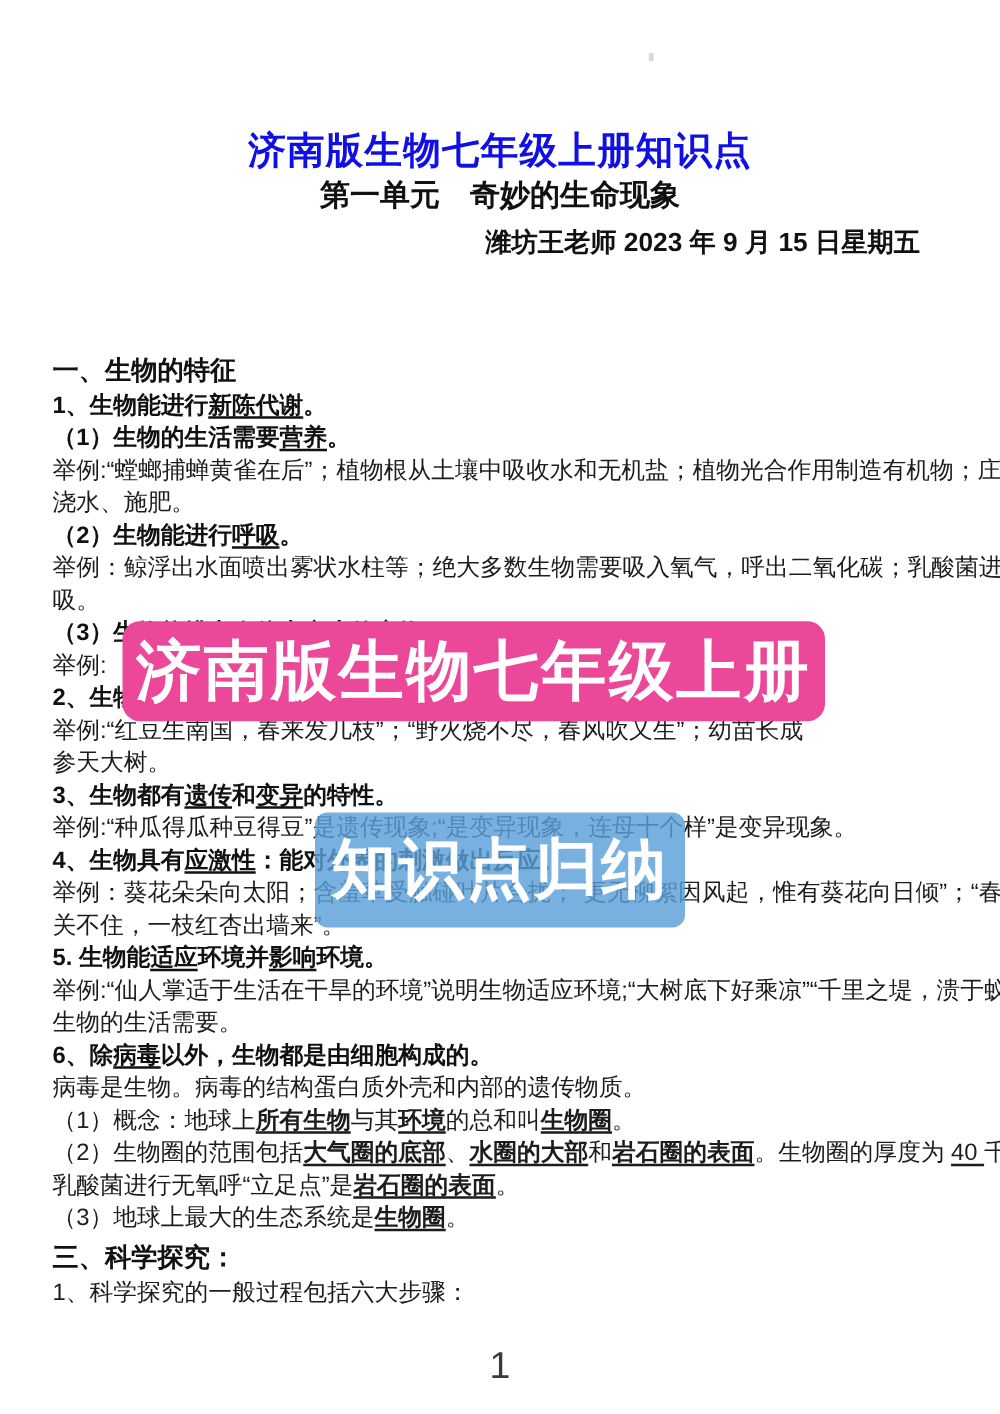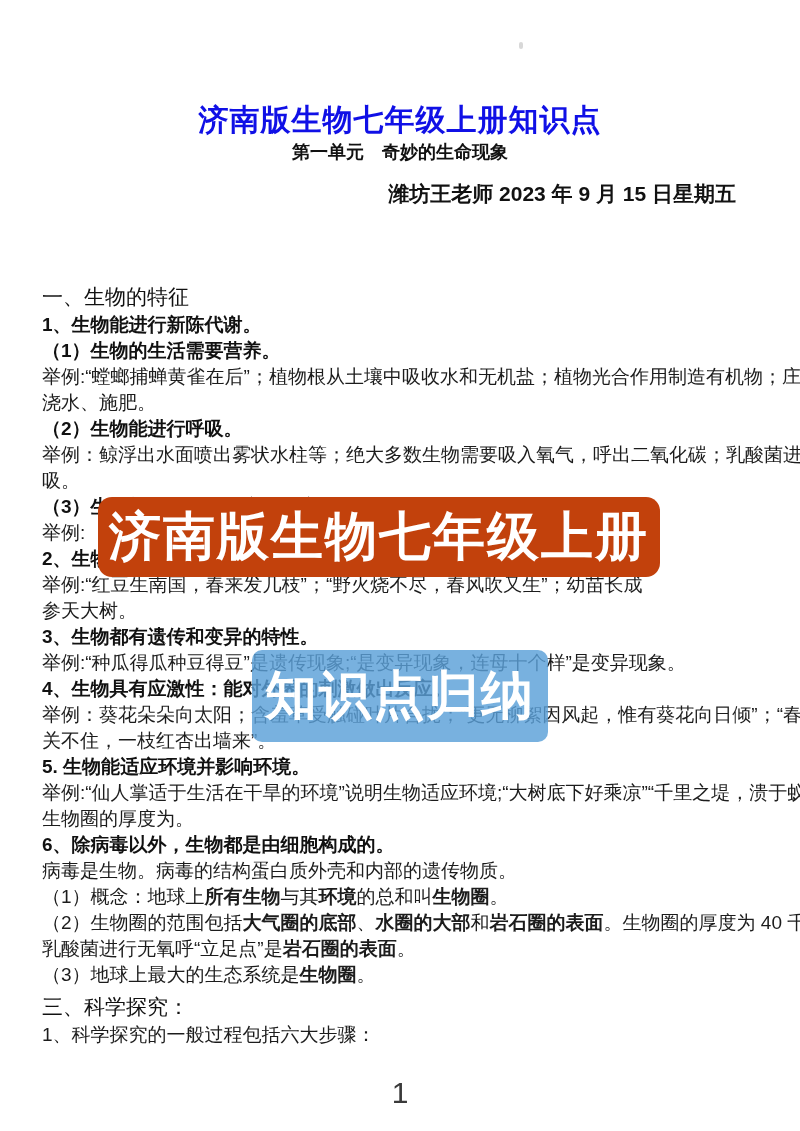--- a/index.html
+++ b/index.html
@@ -7,36 +7,36 @@
     width:800px;height:1131px;background:#ffffff;position:relative;overflow:hidden;
     font-family:"Liberation Sans","DejaVu Sans",sans-serif;color:#1c1c1c;
   }
   .page{position:absolute;inset:0;background:#ffffff;}
   .doc-title{
     position:absolute;top:76px;left:0;width:100%;text-align:center;
     font-size:30px;font-weight:bold;letter-spacing:1px;margin-top:24px;
   }
   .unit-heading{
     position:absolute;top:140px;left:0;width:100%;text-align:center;
-    font-size:18px;font-weight:bold;color:#111;
+    font-size:24px;font-weight:bold;color:#111;
   }
   .byline{
     position:absolute;top:180px;left:0;right:64px;text-align:right;
     font-size:21px;font-weight:bold;color:#111;
   }
   .doc-body{
     position:absolute;top:278px;left:42px;right:42px;
   }
   .line{
     height:26px;line-height:26px;font-size:19px;white-space:nowrap;color:#1c1c1c;
   }
-  .line.h1{font-size:21px;height:30px;line-height:30px;font-weight:normal;margin-top:4px;color:#111;}
+  .line.h1{font-size:21px;height:30px;line-height:30px;font-weight:bold;margin-top:4px;color:#111;}
   .line.h2{font-weight:bold;color:#111;}
   .line span.b{font-weight:bold;}
-  .line span.u{text-underline-offset:3px;text-decoration-thickness:1.5px;}
+  .line span.u{text-decoration:underline;text-underline-offset:3px;text-decoration-thickness:1.5px;}
   .stamp{
     position:absolute;display:flex;align-items:center;justify-content:center;
     font-weight:bold;text-align:center;
   }
   .red-stamp{
     left:98px;top:497px;width:562px;height:80px;border-radius:14px;
     font-size:52px;letter-spacing:2px;z-index:30;
   }
   .blue-stamp{
     left:252px;top:650px;width:296px;height:92px;border-radius:10px;
@@ -78,32 +78,32 @@
       <div class="line h2"><span>2、生物能生长和繁殖。</span></div>
       <div class="line t"><span>举例:“红豆生南国，春来发几枝”；“野火烧不尽，春风吹又生”；幼苗长成</span></div>
       <div class="line t"><span>参天大树。</span></div>
       <div class="line h2"><span>3、生物都有</span><span class="u">遗传</span><span>和</span><span class="u">变异</span><span>的特性。</span></div>
       <div class="line t"><span>举例:“种瓜得瓜种豆得豆”是遗传现象;“是变异现象，连母十个样”是变异现象。</span></div>
       <div class="line h2"><span>4、生物具有</span><span class="u">应激性</span><span>：能对外界的刺激做出反应。</span></div>
       <div class="line t"><span>举例：葵花朵朵向太阳；含羞草受触碰叶片合拢；“更无柳絮因风起，惟有葵花向日倾”；“春色满园</span></div>
       <div class="line t"><span>关不住，一枝红杏出墙来”。</span></div>
       <div class="line h2"><span>5. 生物能</span><span class="u">适应</span><span>环境并</span><span class="u">影响</span><span>环境。</span></div>
       <div class="line t"><span>举例:“仙人掌适于生活在干旱的环境”说明生物适应环境;“大树底下好乘凉”“千里之堤，溃于蚁穴”说</span></div>
-      <div class="line t"><span>生物圈的厚度为。</span></div>
+      <div class="line t"><span>生物的生活需要。</span></div>
       <div class="line h2"><span>6、除</span><span class="u">病毒</span><span>以外，生物都是由细胞构成的。</span></div>
       <div class="line t"><span>病毒是生物。病毒的结构蛋白质外壳和内部的遗传物质。</span></div>
       <div class="line t"><span>（1）概念：地球上</span><span class="b u">所有生物</span><span>与其</span><span class="b u">环境</span><span>的总和叫</span><span class="b u">生物圈</span><span>。</span></div>
       <div class="line t"><span>（2）生物圈的范围包括</span><span class="b u">大气圈的底部</span><span>、</span><span class="b u">水圈的大部</span><span>和</span><span class="b u">岩石圈的表面</span><span>。生物圈的厚度为 </span><span class="u">40 </span><span>千米。一</span></div>
       <div class="line t"><span>乳酸菌进行无氧呼“立足点”是</span><span class="b u">岩石圈的表面</span><span>。</span></div>
       <div class="line t"><span>（3）地球上最大的生态系统是</span><span class="b u">生物圈</span><span>。</span></div>
       <div class="line h1"><span>三、科学探究：</span></div>
       <div class="line t"><span>1、科学探究的一般过程包括六大步骤：</span></div>
     </div>
 
-  <div class="stamp red-stamp" style="background: #c2410c; color: rgb(255, 255, 255);">
+  <div class="stamp red-stamp" style="background: #ec4899; color: rgb(255, 255, 255);">
     <span>济南版生物七年级上册</span>
   </div>
 
   <div class="stamp blue-stamp" style="background: rgba(90, 160, 216, 0.82); color: rgb(255, 255, 255);">
     <span>知识点归纳</span>
   </div>
 
   <div class="page-number">1</div>
 
 </div>

